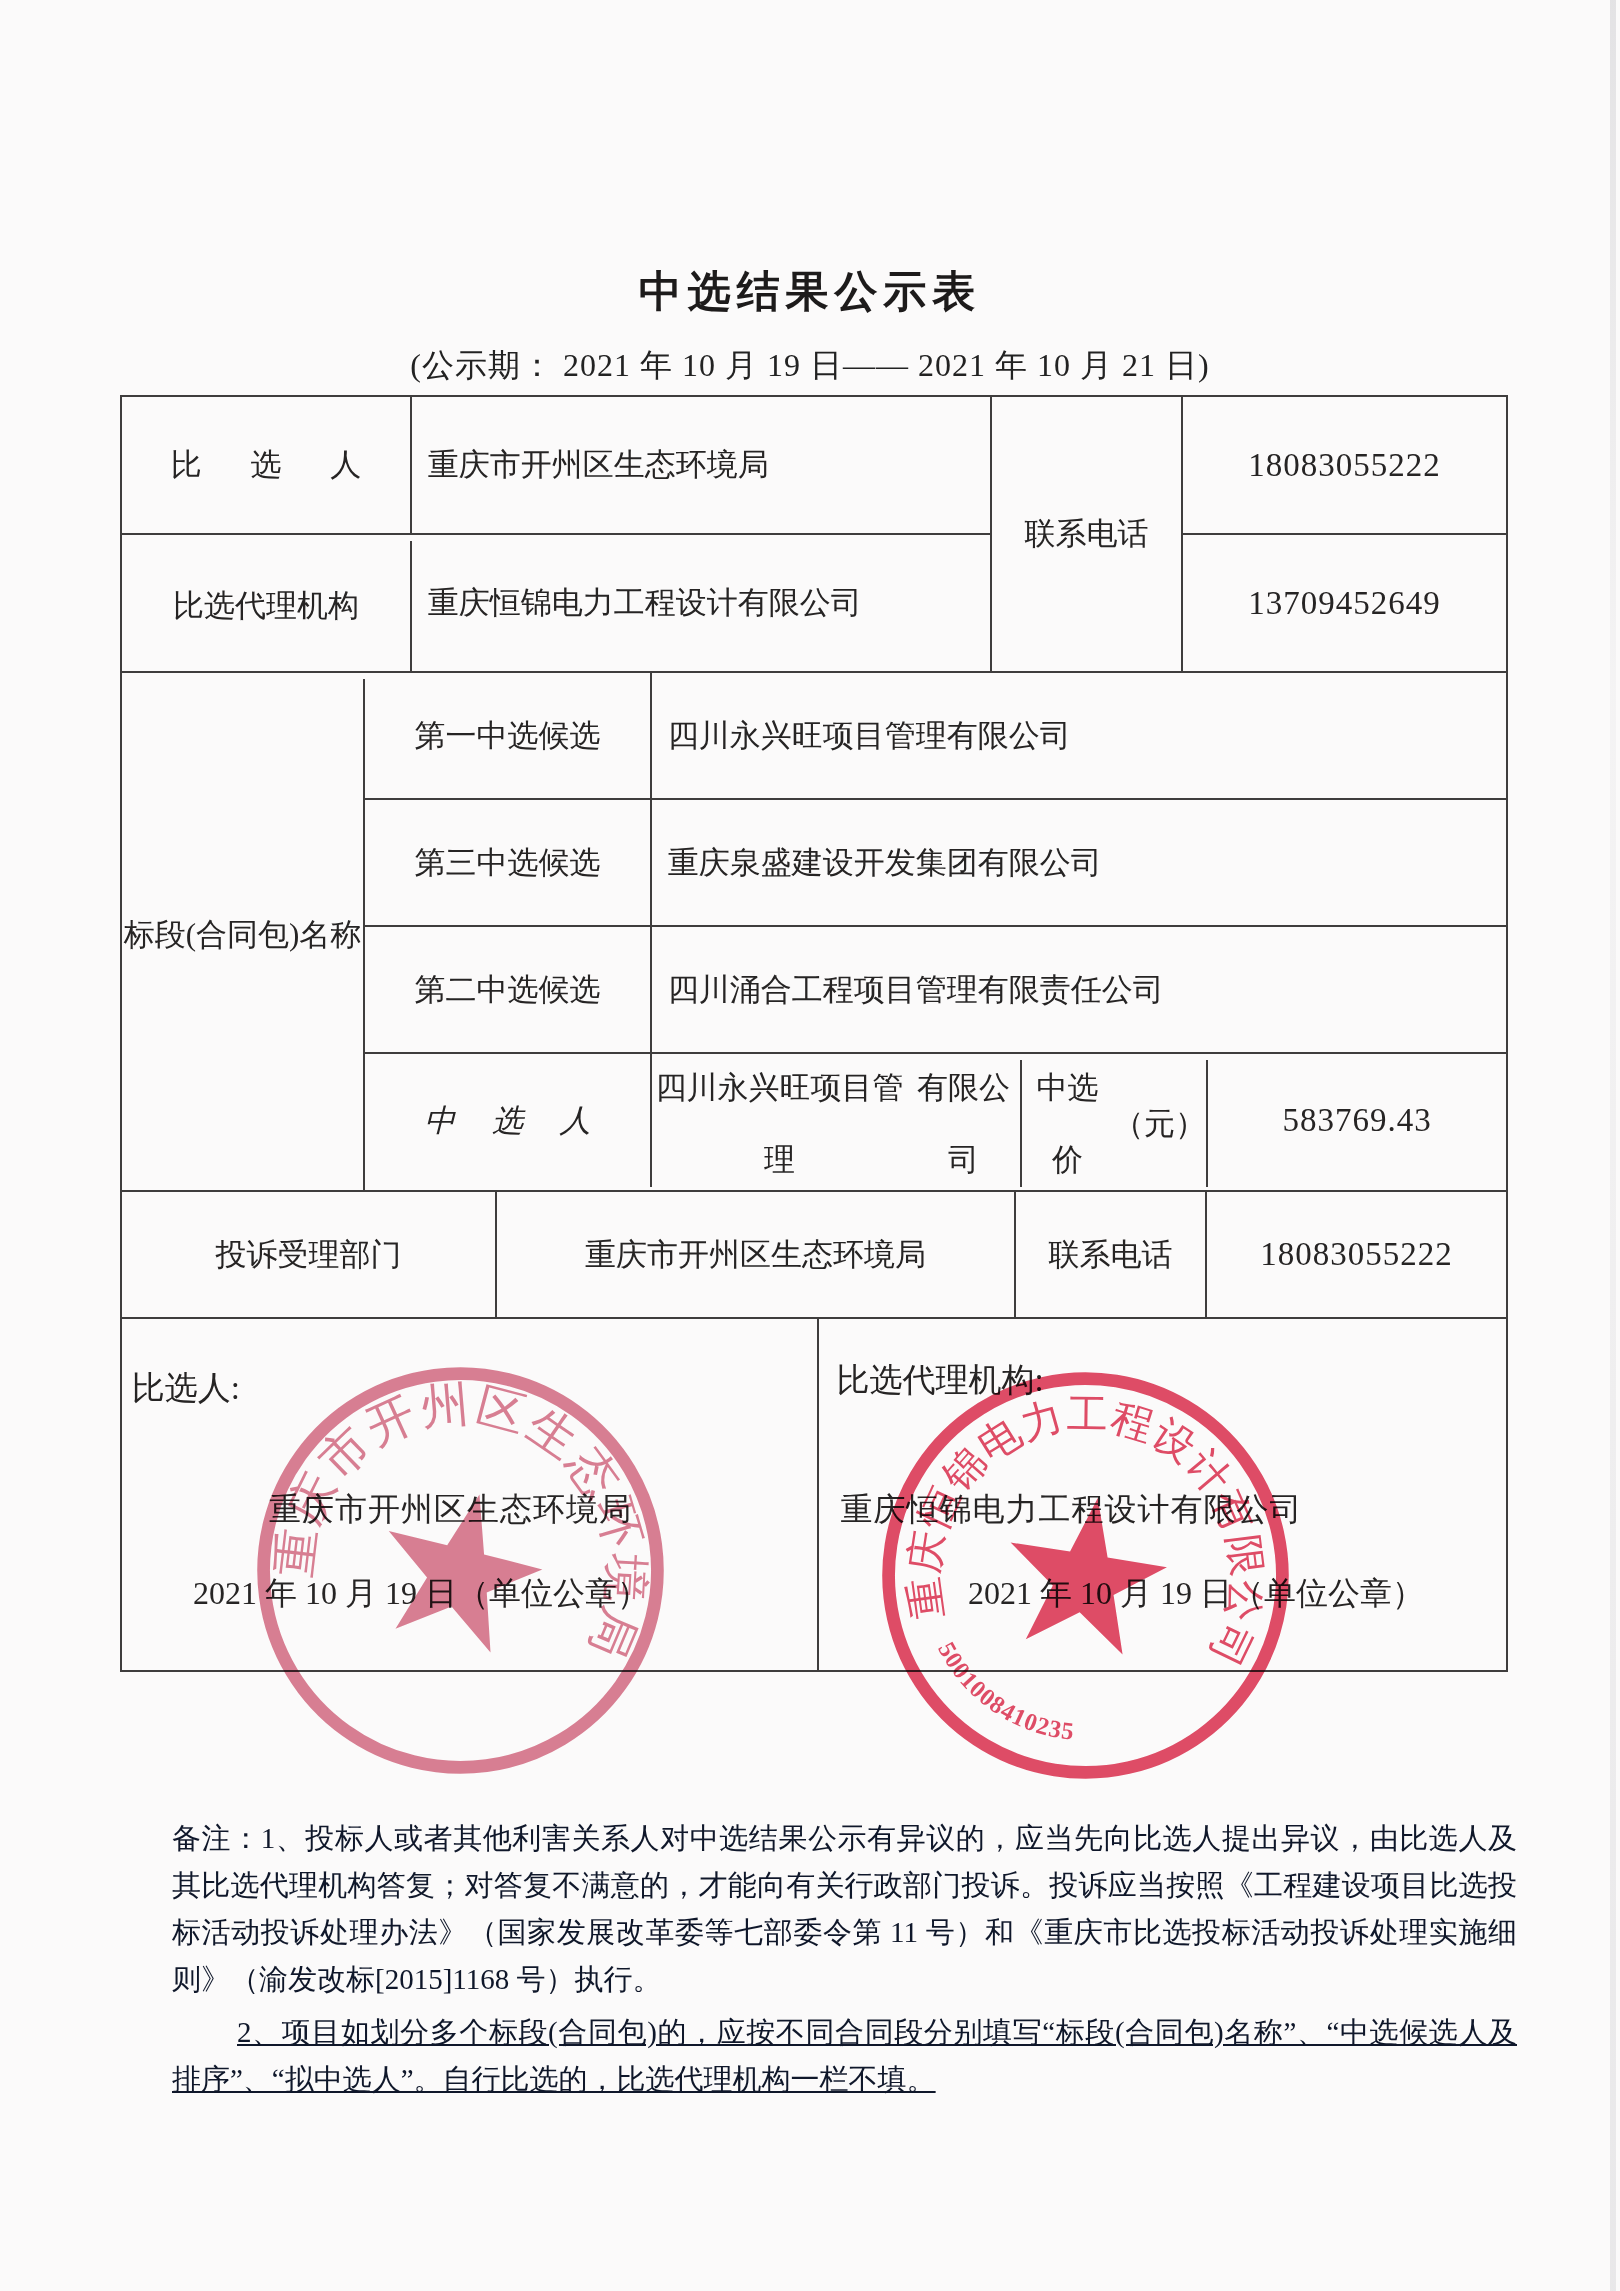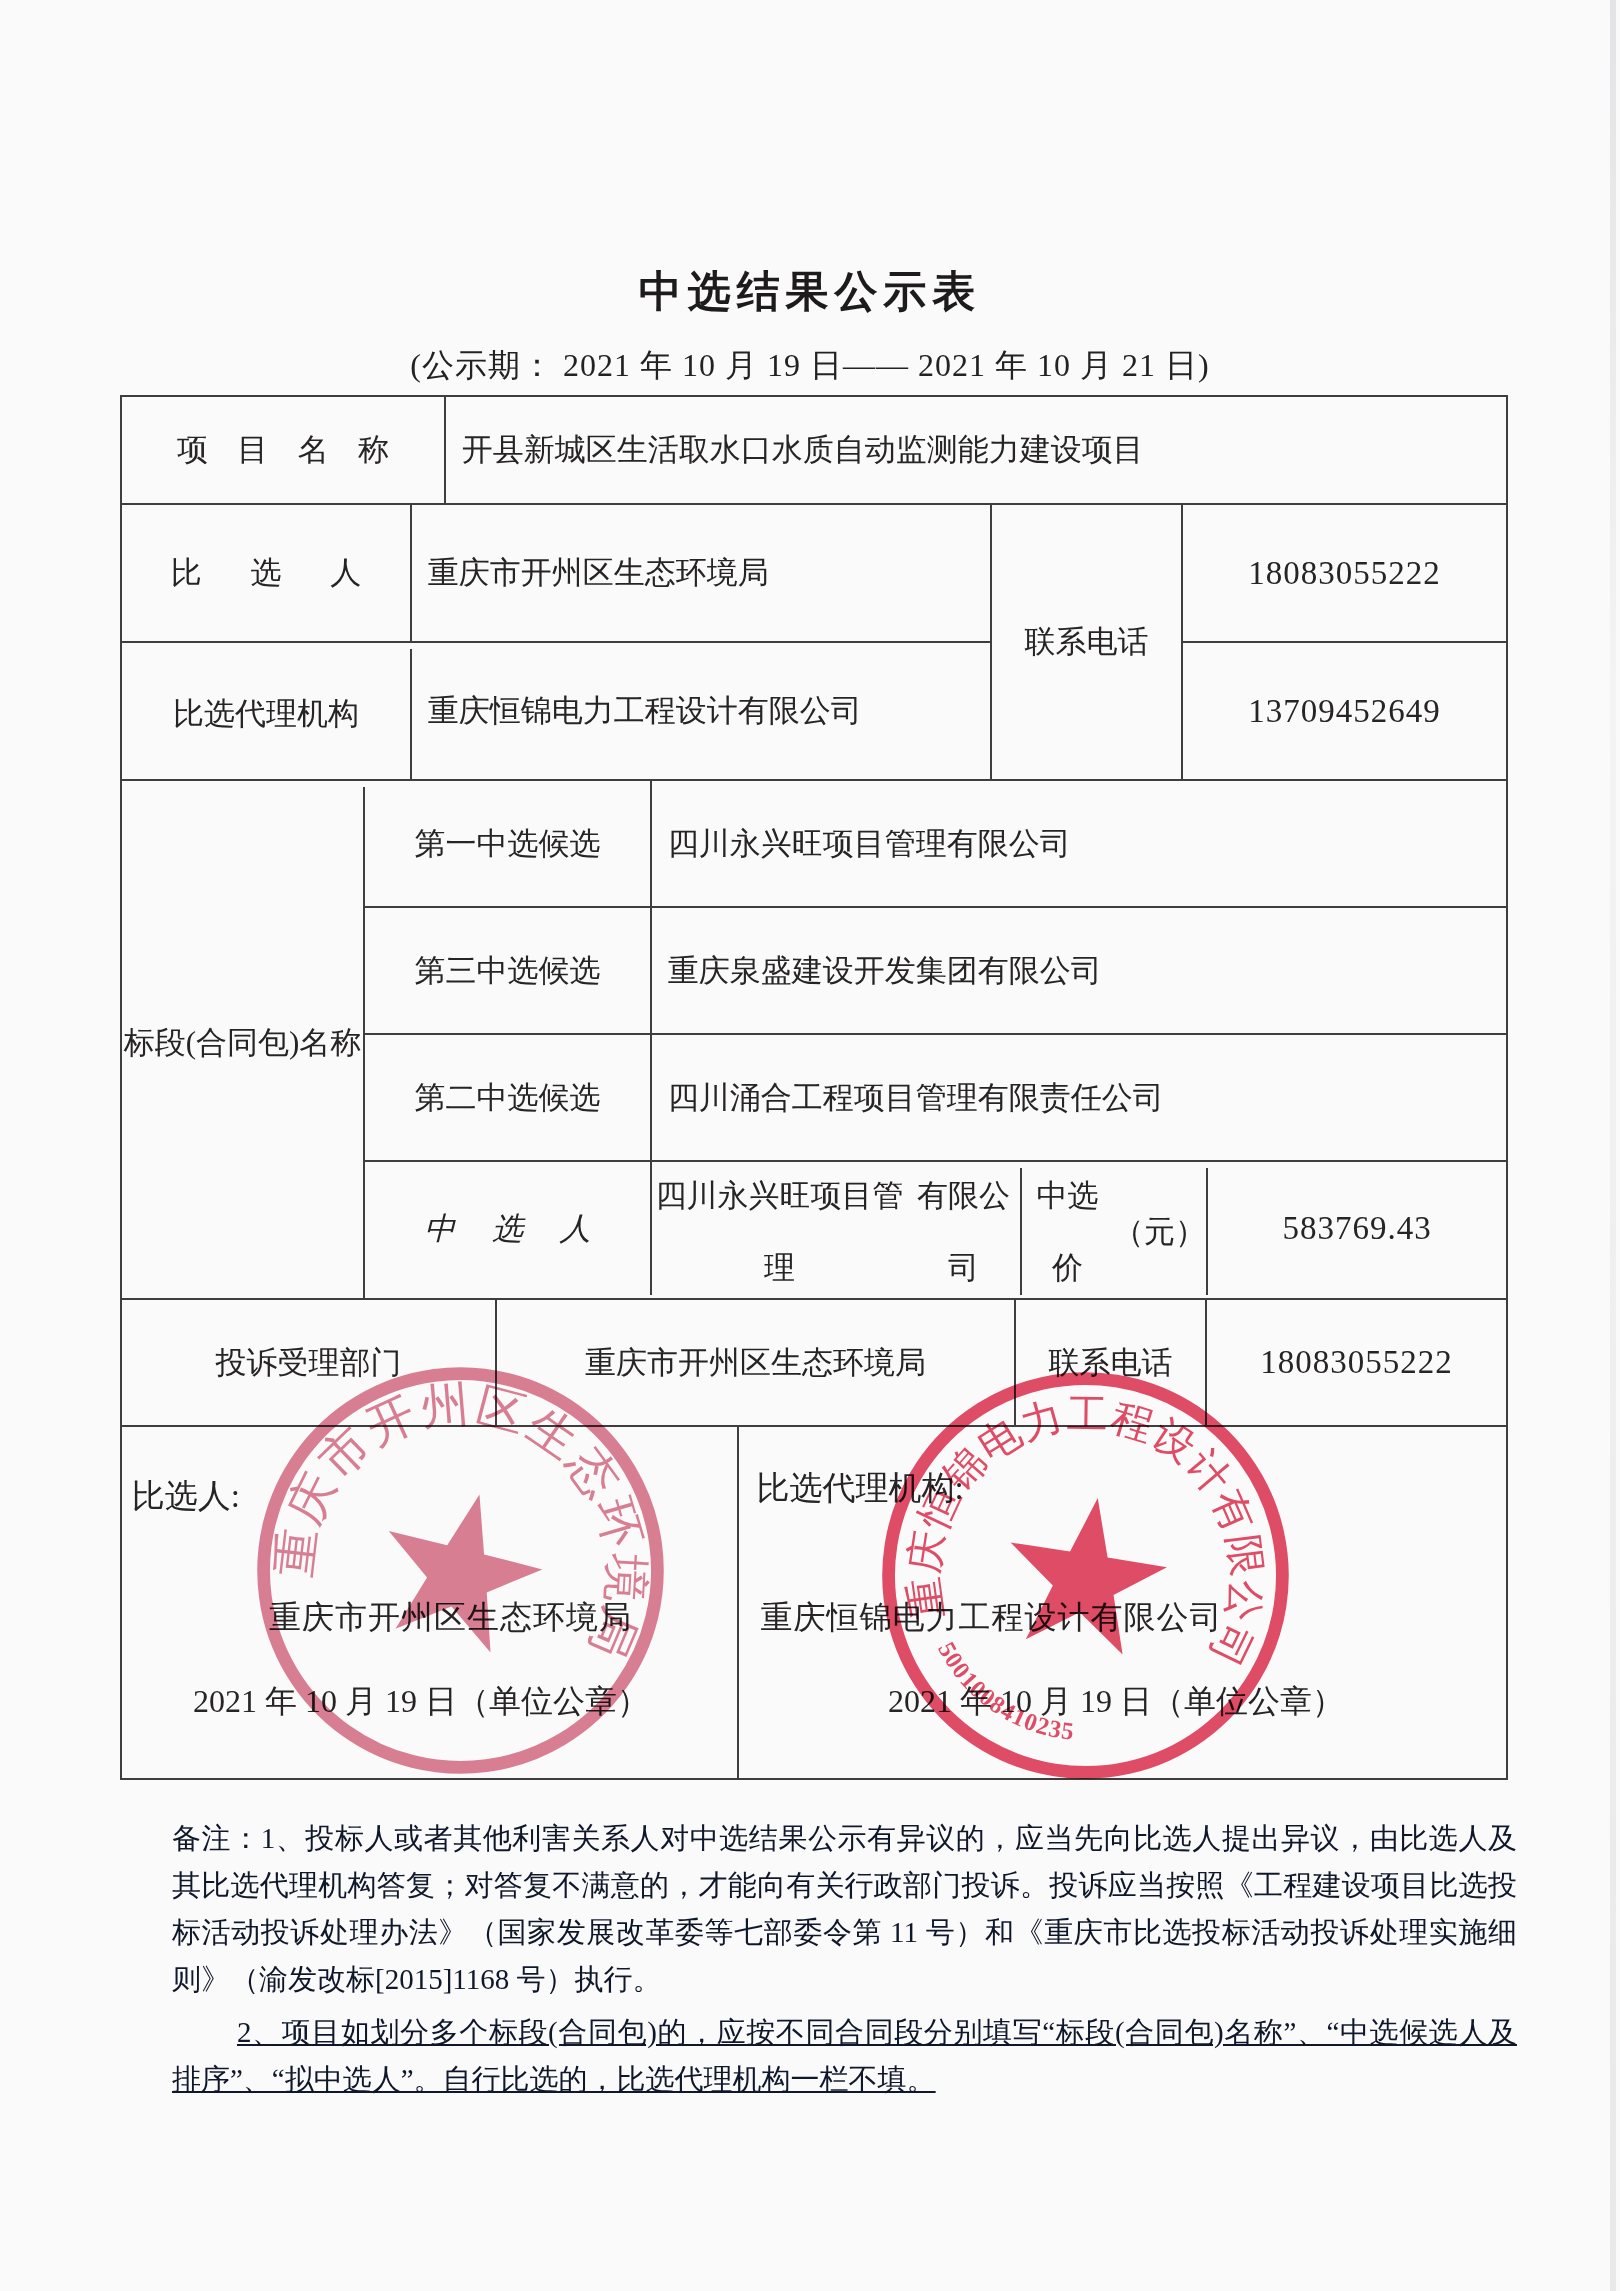--- a/index.html
+++ b/index.html
@@ -88,24 +88,20 @@
 
 <div class="page">
 
   <div class="scan-crease"></div>
 
   <div class="page-title">中选结果公示表</div>
   <div class="page-subtitle">(公示期： 2021 年 10 月 19 日—— 2021 年 10 月 21 日)</div>
 
   <div class="doc-table">
 
-    <div class="row bb" style="height:108px">
-      <div class="cell br center ws-md" style="width:324px">项 目 名 称</div>
-      <div class="cell grow left pl">开县新城区生活取水口水质自动监测能力建设项目</div>
-    </div>
 
     <div class="row bb" style="height:276px">
       <div class="col" style="width:870px">
         <div class="subrow bb" style="height:138px">
           <div class="cell br center ws-lg" style="width:290px">比 选 人</div>
           <div class="cell br grow left pl">重庆市开州区生态环境局</div>
         </div>
         <div class="subrow" style="height:136px">
           <div class="cell br center colcell" style="width:290px;line-height:1.8">
             <span>比选代理机</span>
@@ -160,21 +156,21 @@
     </div>
 
     <div class="row bb" style="height:127px">
       <div class="cell br center" style="width:375px">投诉受理部门</div>
       <div class="cell br center" style="width:519px">重庆市开州区生态环境局</div>
       <div class="cell br center" style="width:191px">联系电话</div>
       <div class="cell grow center num">18083055222</div>
     </div>
 
     <div class="row" style="height:351px">
-      <div class="sig-cell br" style="width:617px">
+      <div class="sig-cell br" style="width:697px">
         <div class="sig-heading" style="left:9.8px;top:47px">比选人:</div>
         <div class="sig-org" style="left:147px;top:169px">重庆市开州区生态环境局</div>
         <div class="sig-date" style="left:71px;top:253px">2021 年 10 月 19 日（单位公章）</div>
       </div>
       <div class="sig-cell grow">
         <div class="sig-heading" style="left:17.6px;top:39px">比选代理机构:</div>
         <div class="sig-org" style="left:21.6px;top:169px">重庆恒锦电力工程设计有限公司</div>
         <div class="sig-date" style="left:149px;top:253px">2021 年 10 月 19 日（单位公章）</div>
       </div>
     </div>

